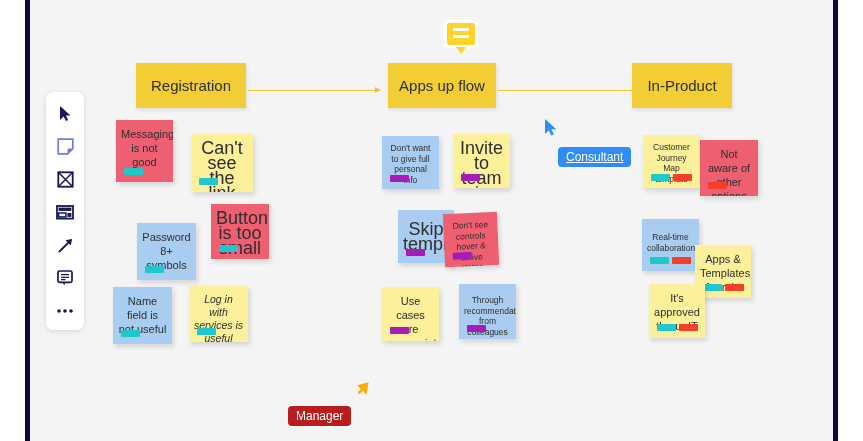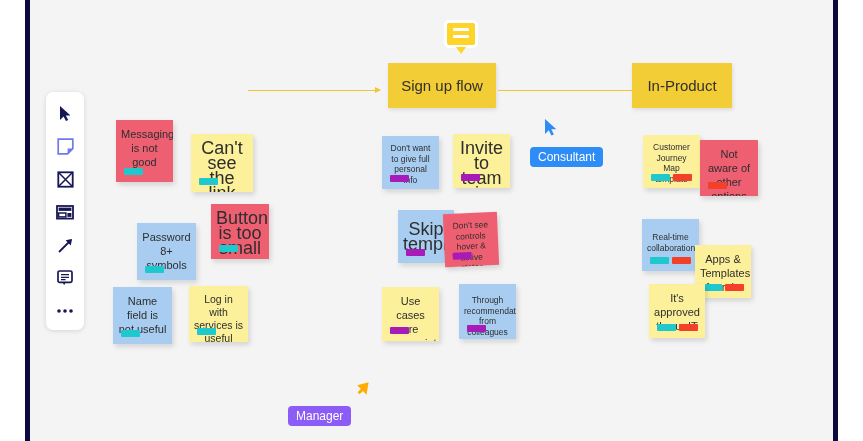--- a/index.html
+++ b/index.html
@@ -102,21 +102,21 @@
   .fs11{font-size:11px;line-height:14px;}
 
   
   .cursor{position:absolute;}
   .cur-label{
     position:absolute;
     padding:3px 8px;border-radius:4px;
     font-size:12px;color:#ffffff;white-space:nowrap;
   }
   .lbl-blue{background:#2d8cf5;}
-  .lbl-orange{background:#8b5cf6;}
+  .lbl-orange{background:#b91c1c;}
 </style>
 </head>
 <body>
 
 <div id="root">
 
   <div class="canvas"></div>
   <div class="edge edge-l"></div>
   <div class="edge edge-r"></div>
 
@@ -174,25 +174,28 @@
       </svg>
     </div>
   </div>
 
   <div class="bubble">
     <i class="l1"></i>
       <i class="l2"></i>
     <div class="tail"></div>
   </div>
 
+  <div class="flowbox" style="left:136px;top:63px;width:110px;height:45px;">
+    <span>Registration</span>
+  </div>
 
   <div class="arrow" style="left:248px;top:90px;width:132px;"></div>
 
   <div class="flowbox" style="left:388px;top:63px;width:108px;height:45px;">
-    <span>Sign up flow</span>
+    <span>Apps up flow</span>
   </div>
 
   <div class="arrow" style="left:498px;top:90px;width:140px;"></div>
 
   <div class="flowbox" style="left:632px;top:63px;width:100px;height:45px;">
     <span>In-Product</span>
   </div>
 
   <div class="note n-pink fs11" style="left:116px;top:120px;width:57px;height:62px;">
     <span class="txt">Messaging is not good</span>
@@ -222,21 +225,21 @@
       </span>
   </div>
 
   <div class="note n-blue fs11" style="left:113px;top:287px;width:59px;height:57px;">
     <span class="txt">Name field is not useful</span>
     <span class="tags">
         <i class="tag t-cyan"></i>
       </span>
   </div>
 
-  <div class="note n-yellow" style="left:189px;top:286px;width:59px;height:56px;">
+  <div class="note n-yellow" style="left:189px;top:286px;width:59px;height:56px;font-style:italic;">
     <span class="txt">Log in with services is useful</span>
     <span class="tags">
         <i class="tag t-cyan"></i>
       </span>
   </div>
 
   <div class="note n-blue fs9" style="left:382px;top:136px;width:57px;height:53px;">
     <span class="txt">Don't want to give full personal info</span>
     <span class="tags">
         <i class="tag t-purple"></i>
@@ -315,21 +318,21 @@
       <i class="tag t-cyan"></i>
       <i class="tag t-red"></i>
     </span>
   </div>
 
   <div class="cursor" style="left:544px;top:118px;">
     <svg width="14" height="19" viewBox="0 0 14 19">
       <path d="M1 1 L1 16 L4.8 12.2 L7.4 17.6 L9.9 16.4 L7.3 11.2 L12.3 11.2 Z" fill="#2d8cf5"></path>
     </svg>
   </div>
-  <div class="cur-label lbl-blue" style="left:530px;top:147px;">
+  <div class="cur-label lbl-blue" style="left:558px;top:147px;text-decoration:underline;">
     <span>Consultant</span>
   </div>
 
   <div class="cursor" style="left:350px;top:381px;">
     <svg width="20" height="20" viewBox="0 0 20 20">
       <path d="M18.6 1.2 L7.2 4.3 L10.9 8 L7.6 11.2 L9.6 13.2 L12.9 10 L16.5 13.7 Z" fill="#ffab00"></path>
     </svg>
   </div>
   <div class="cur-label lbl-orange" style="left:288px;top:406px;">
     <span>Manager</span>

